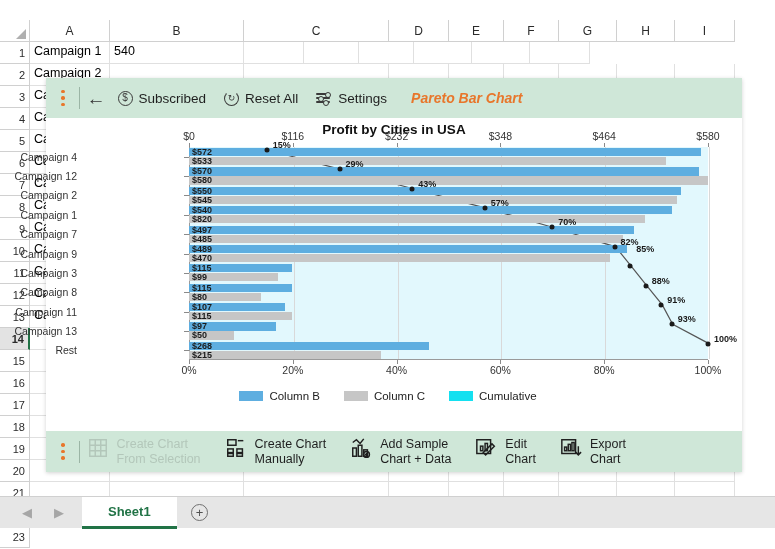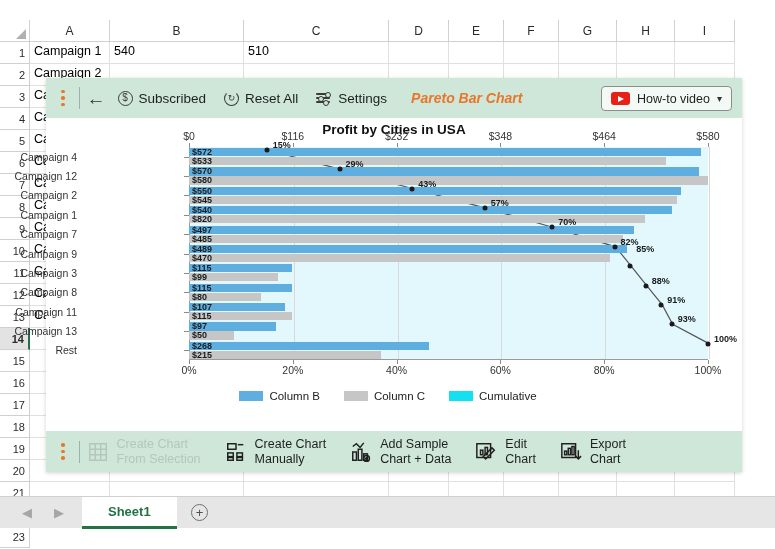--- a/index.html
+++ b/index.html
@@ -181,21 +181,21 @@
   }
   .lg { display:flex; align-items:center; gap:6px; margin-right:12px; }
   .sw { width:24px; height:10px; display:block; }
 
   
   #bot-ribbon {
     position:absolute; left:0; top:353px; width:696px; height:41px;
     background:#cfe7d8; display:flex; align-items:center; padding-left:8px;
   }
   .bb {
-    display:flex; align-items:center; gap:8px; margin-right:24px; font-size:12.5px;
+    display:flex; gap:8px; margin-right:24px; font-size:12.5px;
     color:#1f1f1f; line-height:1.18;
   }
   .bb.disabled { color:#b3c7ba; }
   .bb .txt { display:flex; flex-direction:column; }
   .bicon { width:22px; height:22px; position:relative; flex:0 0 22px; }
   .bicon svg { width:22px; height:22px; display:block; }
 </style>
 </head>
 <body>
 
@@ -236,21 +236,20 @@
       <div class="row-head">19</div>
       <div class="row-head">20</div>
       <div class="row-head">21</div>
       <div class="row-head">22</div>
       <div class="row-head">23</div>
     </div>
   <div class="grid-body" id="grid-body">
       <div class="grid-row">
         <div class="cell" style="width: 80px;">Campaign 1</div>
         <div class="cell" style="width: 134px;">540</div>
-        <div class="cell" style="width: 145px;">510</div>
         <div class="cell" style="width: 60px;"></div>
         <div class="cell" style="width: 55px;"></div>
         <div class="cell" style="width: 55px;"></div>
         <div class="cell" style="width: 58px;"></div>
         <div class="cell" style="width: 58px;"></div>
         <div class="cell" style="width: 60px;"></div>
       </div>
       <div class="grid-row">
         <div class="cell" style="width: 80px;">Campaign 2</div>
         <div class="cell" style="width: 134px;"></div>
@@ -522,25 +521,20 @@
       <span class="ico-settings">
           <b></b>
           <b></b>
           <b></b>
         </span>
       <span>Settings</span>
     </div>
 
     <div id="chart-kind">Pareto Bar Chart</div>
 
-    <div id="howto">
-      <span class="yt"></span>
-      <span>How-to video</span>
-      <span class="chev">▾</span>
-    </div>
   </div>
 
   <div id="chart-area">
     <div id="chart-title">Profit by Cities in USA</div>
     <div id="plot">
       <div id="cum-fill"></div>
       <div id="grids">
           <div class="vgrid" style="left: 103.8px;"></div>
           <div class="vgrid" style="left: 207.6px;"></div>
           <div class="vgrid" style="left: 311.4px;"></div>

